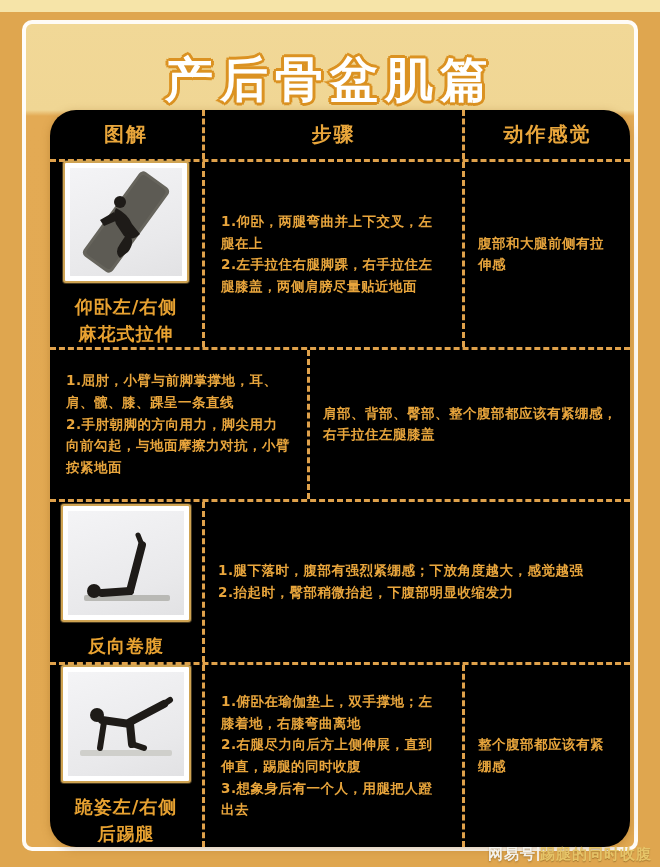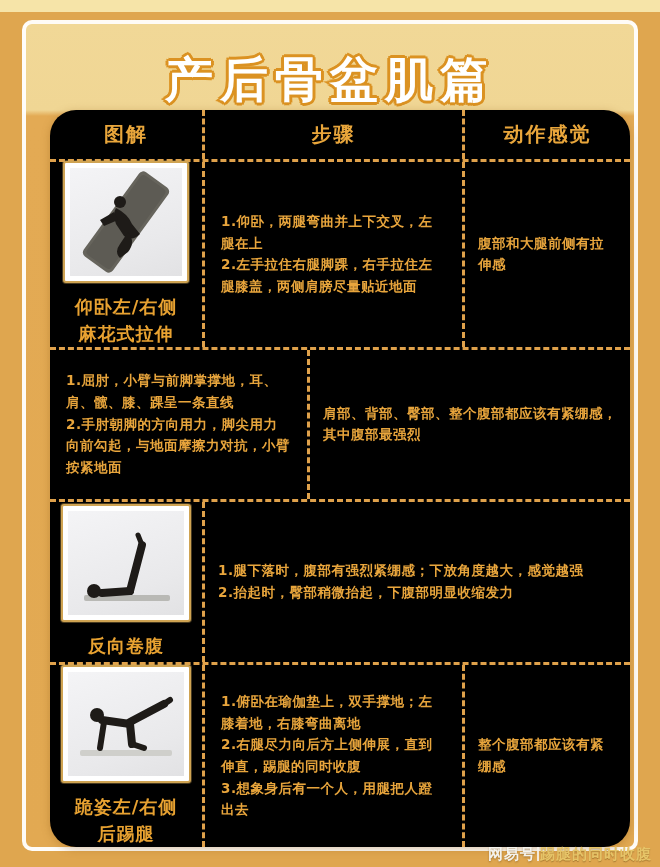--- a/index.html
+++ b/index.html
@@ -125,21 +125,21 @@
       <div class="body-text">腹部和大腿前侧有拉伸感</div>
     </div>
   </div>
 
   <div class="t-row dashed-bottom" style="height:153px;">
     <div class="c-steps">
       <div class="body-text">1.屈肘，小臂与前脚掌撑地，耳、肩、髋、膝、踝呈一条直线
 2.手肘朝脚的方向用力，脚尖用力向前勾起，与地面摩擦力对抗，小臂按紧地面</div>
     </div>
     <div class="c-feel">
-      <div class="body-text">肩部、背部、臀部、整个腹部都应该有紧绷感，其中腹部最强烈</div>
+      <div class="body-text">肩部、背部、臀部、整个腹部都应该有紧绷感，右手拉住左腿膝盖</div>
     </div>
   </div>
 
   <div class="t-row dashed-bottom" style="height:164px;">
     <div class="c-illu">
       <div class="photo-frame">
         <svg class="photo" width="116" height="104" viewBox="0 0 116 104">
           <rect x="16" y="84" width="86" height="6" rx="2" fill="#B9B9B5"></rect>
           <g stroke="#1E1B18" stroke-width="8" stroke-linecap="round" fill="none">
             <path d="M34 82 L62 80"></path>

